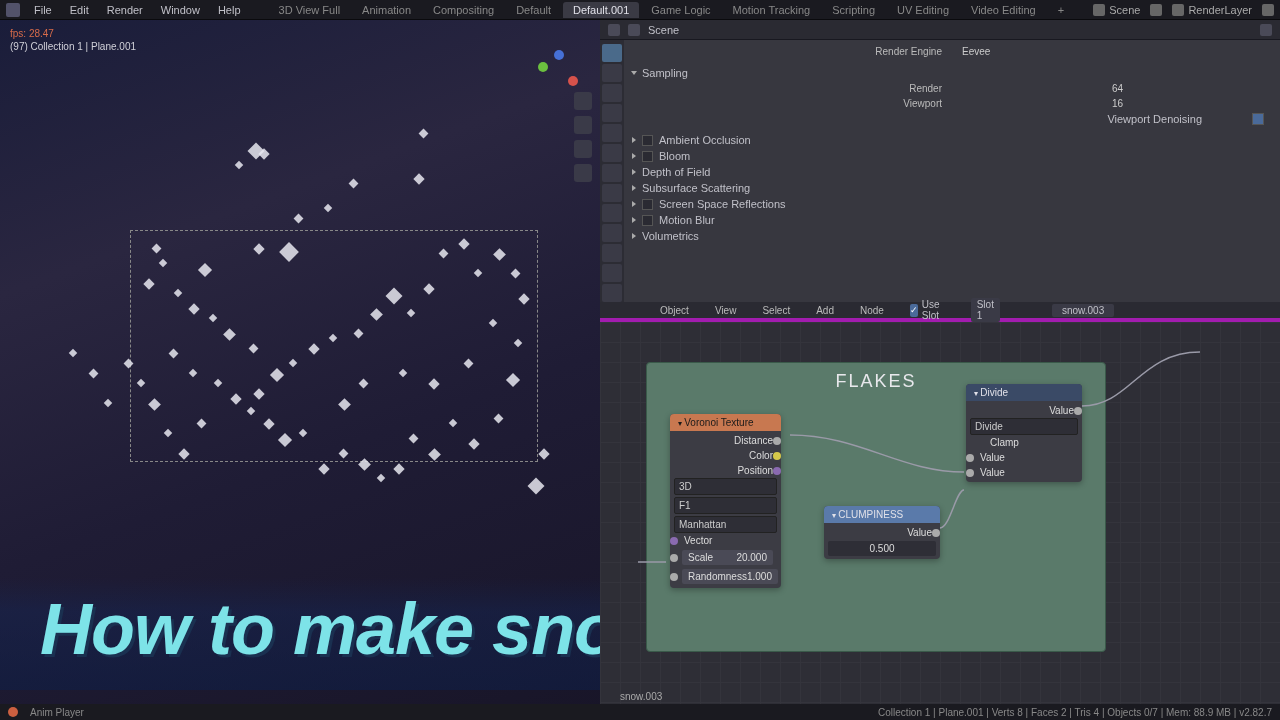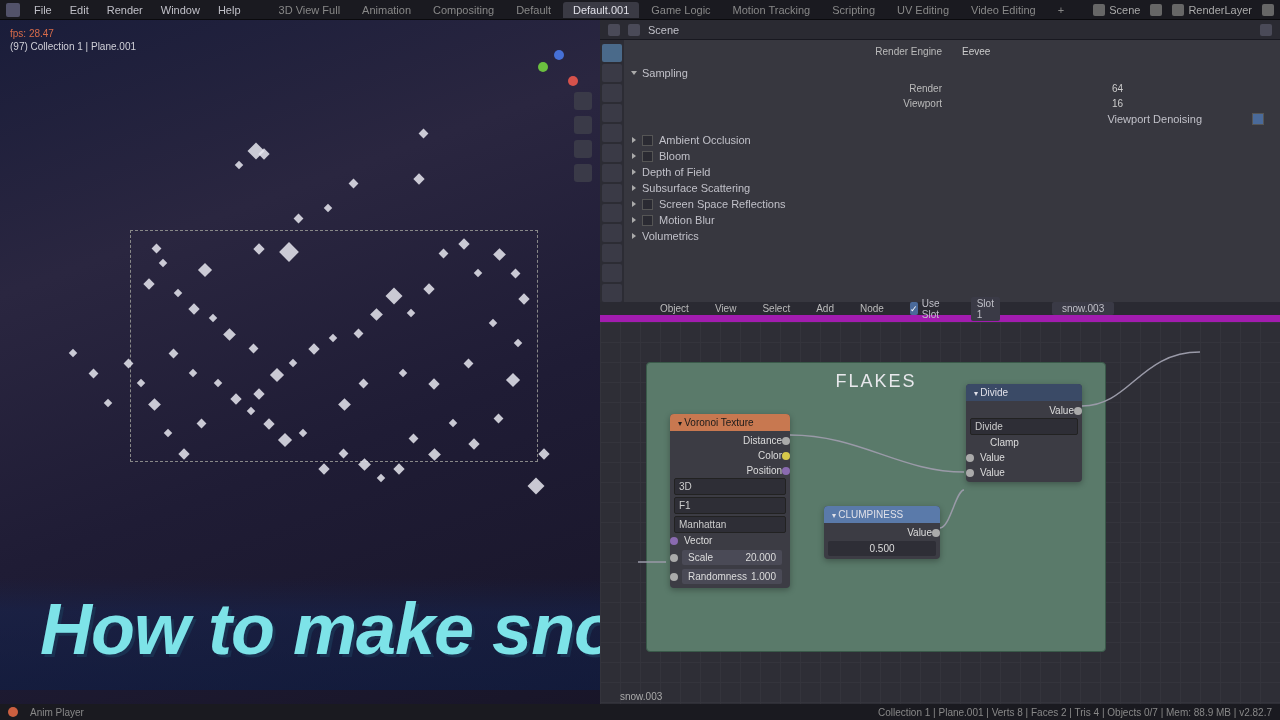--- a/index.html
+++ b/index.html
@@ -56,21 +56,21 @@
 .prop-row .label { flex: 0 0 320px; text-align: right; padding-right: 10px; color: #bbb; font-size: 10px; }
 .prop-row .val { color: #ccc; font-size: 10px; min-width: 40px; padding-left: 160px; }
 .prop-row .chk { width: 12px; height: 12px; background: #2a2a32; border: 1px solid #555; margin-left: 160px; }
 .panel-header { display: flex; align-items: center; gap: 6px; padding: 2px 0; cursor: pointer; }
 .panel-header .tri { width: 0; height: 0; border-left: 4px solid #aaa; border-top: 3px solid transparent; border-bottom: 3px solid transparent; }
 .panel-header .tri.open { transform: rotate(90deg); }
 .panel-header .chk2 { width: 11px; height: 11px; background: #2a2a32; border: 1px solid #555; }
 
 
 .node-editor { flex: 1; background: #2e2e36; position: relative; background-image: linear-gradient(#34343c 1px, transparent 1px), linear-gradient(90deg, #34343c 1px, transparent 1px); background-size: 20px 20px; }
-.node-header { height: 20px; background: #2a2a32; display: flex; align-items: center; padding: 0 8px; gap: 26px; font-size: 10px; border-bottom: 7px solid #a21caf; }
+.node-header { height: 20px; background: #2a2a32; display: flex; align-items: center; padding: 0 8px; gap: 26px; font-size: 10px; border-bottom: 4px solid #a21caf; }
 .node-header .nh-item { color: #bbb; cursor: pointer; }
 .node-header .check-wrap { display: flex; align-items: center; gap: 4px; }
 .node-header .check-wrap .chk3 { width: 13px; height: 13px; background: #4a6a9a; border-radius: 2px; display:flex; align-items:center; justify-content:center; color:#fff; font-size:9px; }
 .node-header .slot { padding: 1px 6px; background: #3a3a46; border-radius: 2px; }
 .node-header .mat-name { background: #3a3a46; padding: 1px 10px; border-radius: 2px; }
 .node-header .spacer2 { flex: 1; }
 .node-header .icon-btn { width: 16px; height: 14px; background: #3a3a46; border-radius: 2px; }
 
 
 .frame-node { position: absolute; top: 40px; left: 46px; width: 460px; height: 290px; background: #5a7a6a; border-radius: 4px; border: 1px solid #3a5a4a; }
@@ -83,21 +83,21 @@
 .node .sock-row.right { justify-content: flex-end; }
 .node .sock { width: 8px; height: 8px; border-radius: 50%; position: absolute; }
 .node .sock.out { right: -4px; }
 .node .sock.in { left: -4px; }
 .node .sock.grey { background: #aaa; }
 .node .sock.yellow { background: #d6c84a; }
 .node .sock.purple { background: #8a6ab0; }
 .node select, .node .dropdown { width: 100%; background: #2e2e36; border: 1px solid #222; color: #ccc; padding: 2px 4px; border-radius: 2px; font-size: 10px; appearance: none; }
 .node .num-field { display: flex; background: #4a4a56; border-radius: 2px; padding: 2px 6px; justify-content: space-between; margin: 1px 0; }
 
-.voronoi { top: 92px; left: 70px; width: 120px; }
+.voronoi { top: 92px; left: 70px; width: 111px; }
 .voronoi .n-head { background: #c87850; color: #1a1a1a; }
 .clump { top: 184px; left: 224px; width: 116px; }
 .clump .n-head { background: #5a7aaa; color: #e0e0e8; }
 .divide { top: 62px; left: 366px; width: 116px; }
 .divide .n-head { background: #3a4a66; color: #e0e0e8;}
 
 .floor-label { position: absolute; bottom: 18px; left: 20px; color: #aaa; font-size: 10px; }
 
 
 .footer { position: absolute; bottom: 0; left: 0; right: 0; height: 16px; background: #1a1a20; display: flex; align-items: center; padding: 0 8px; font-size: 10px; color: #888; gap: 12px; }

